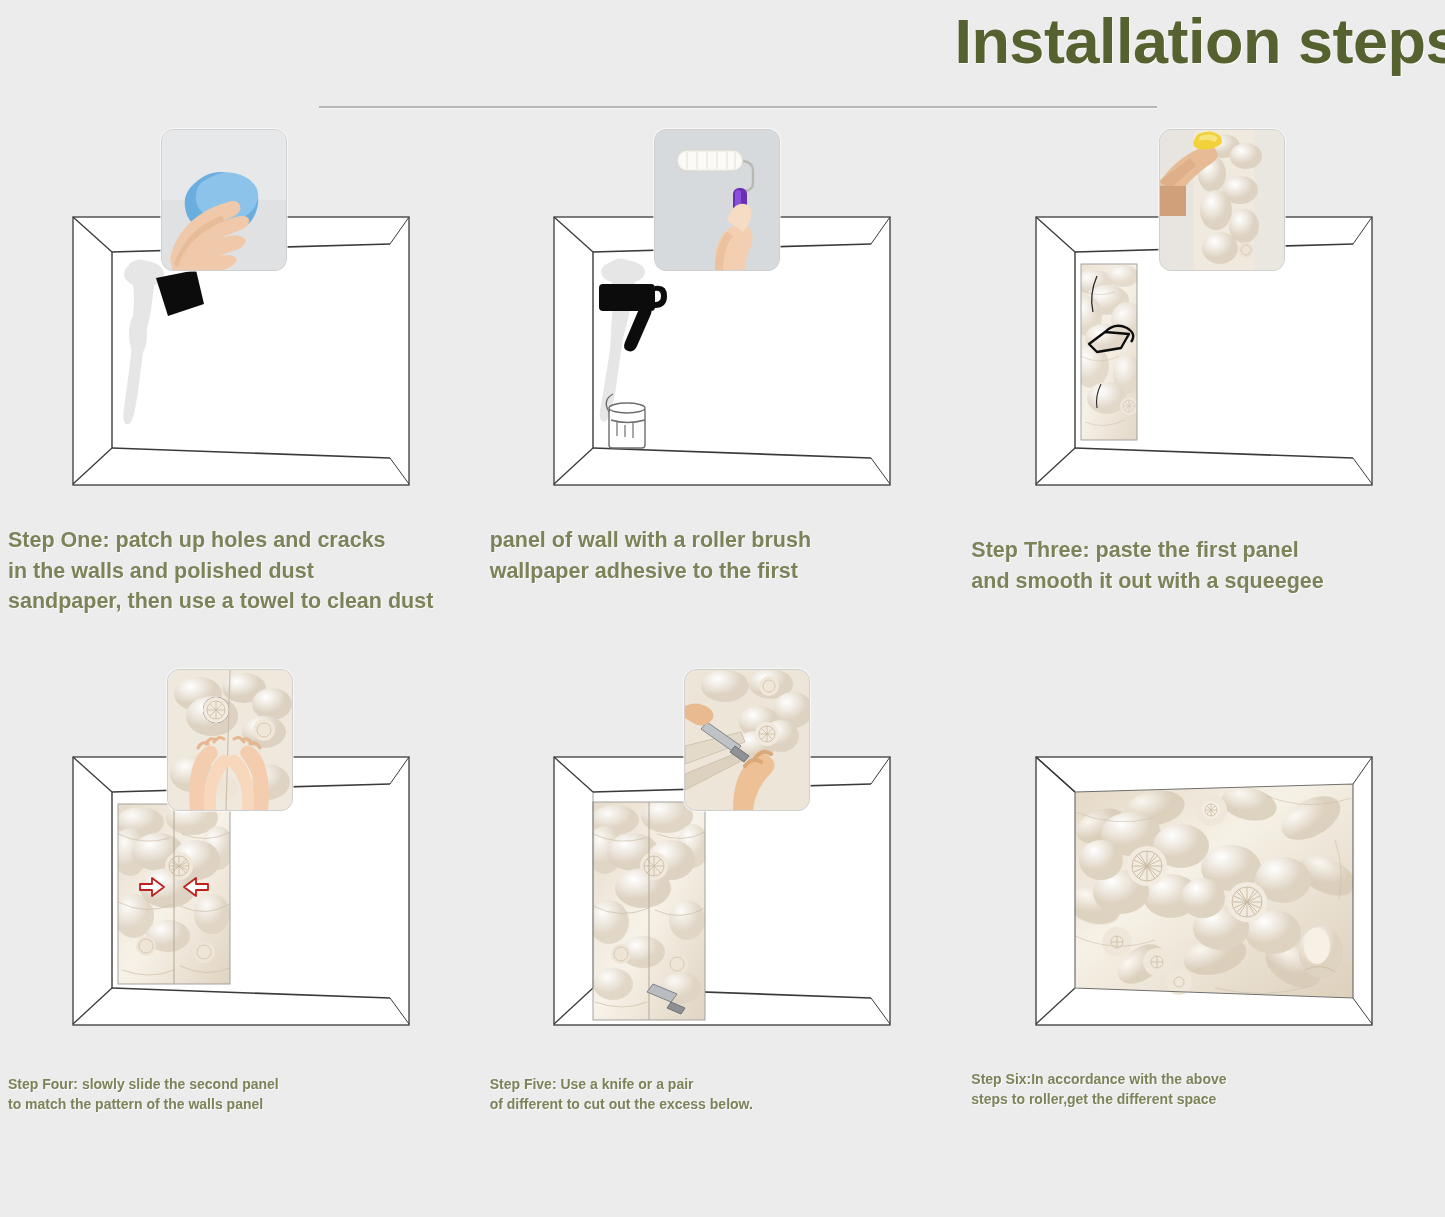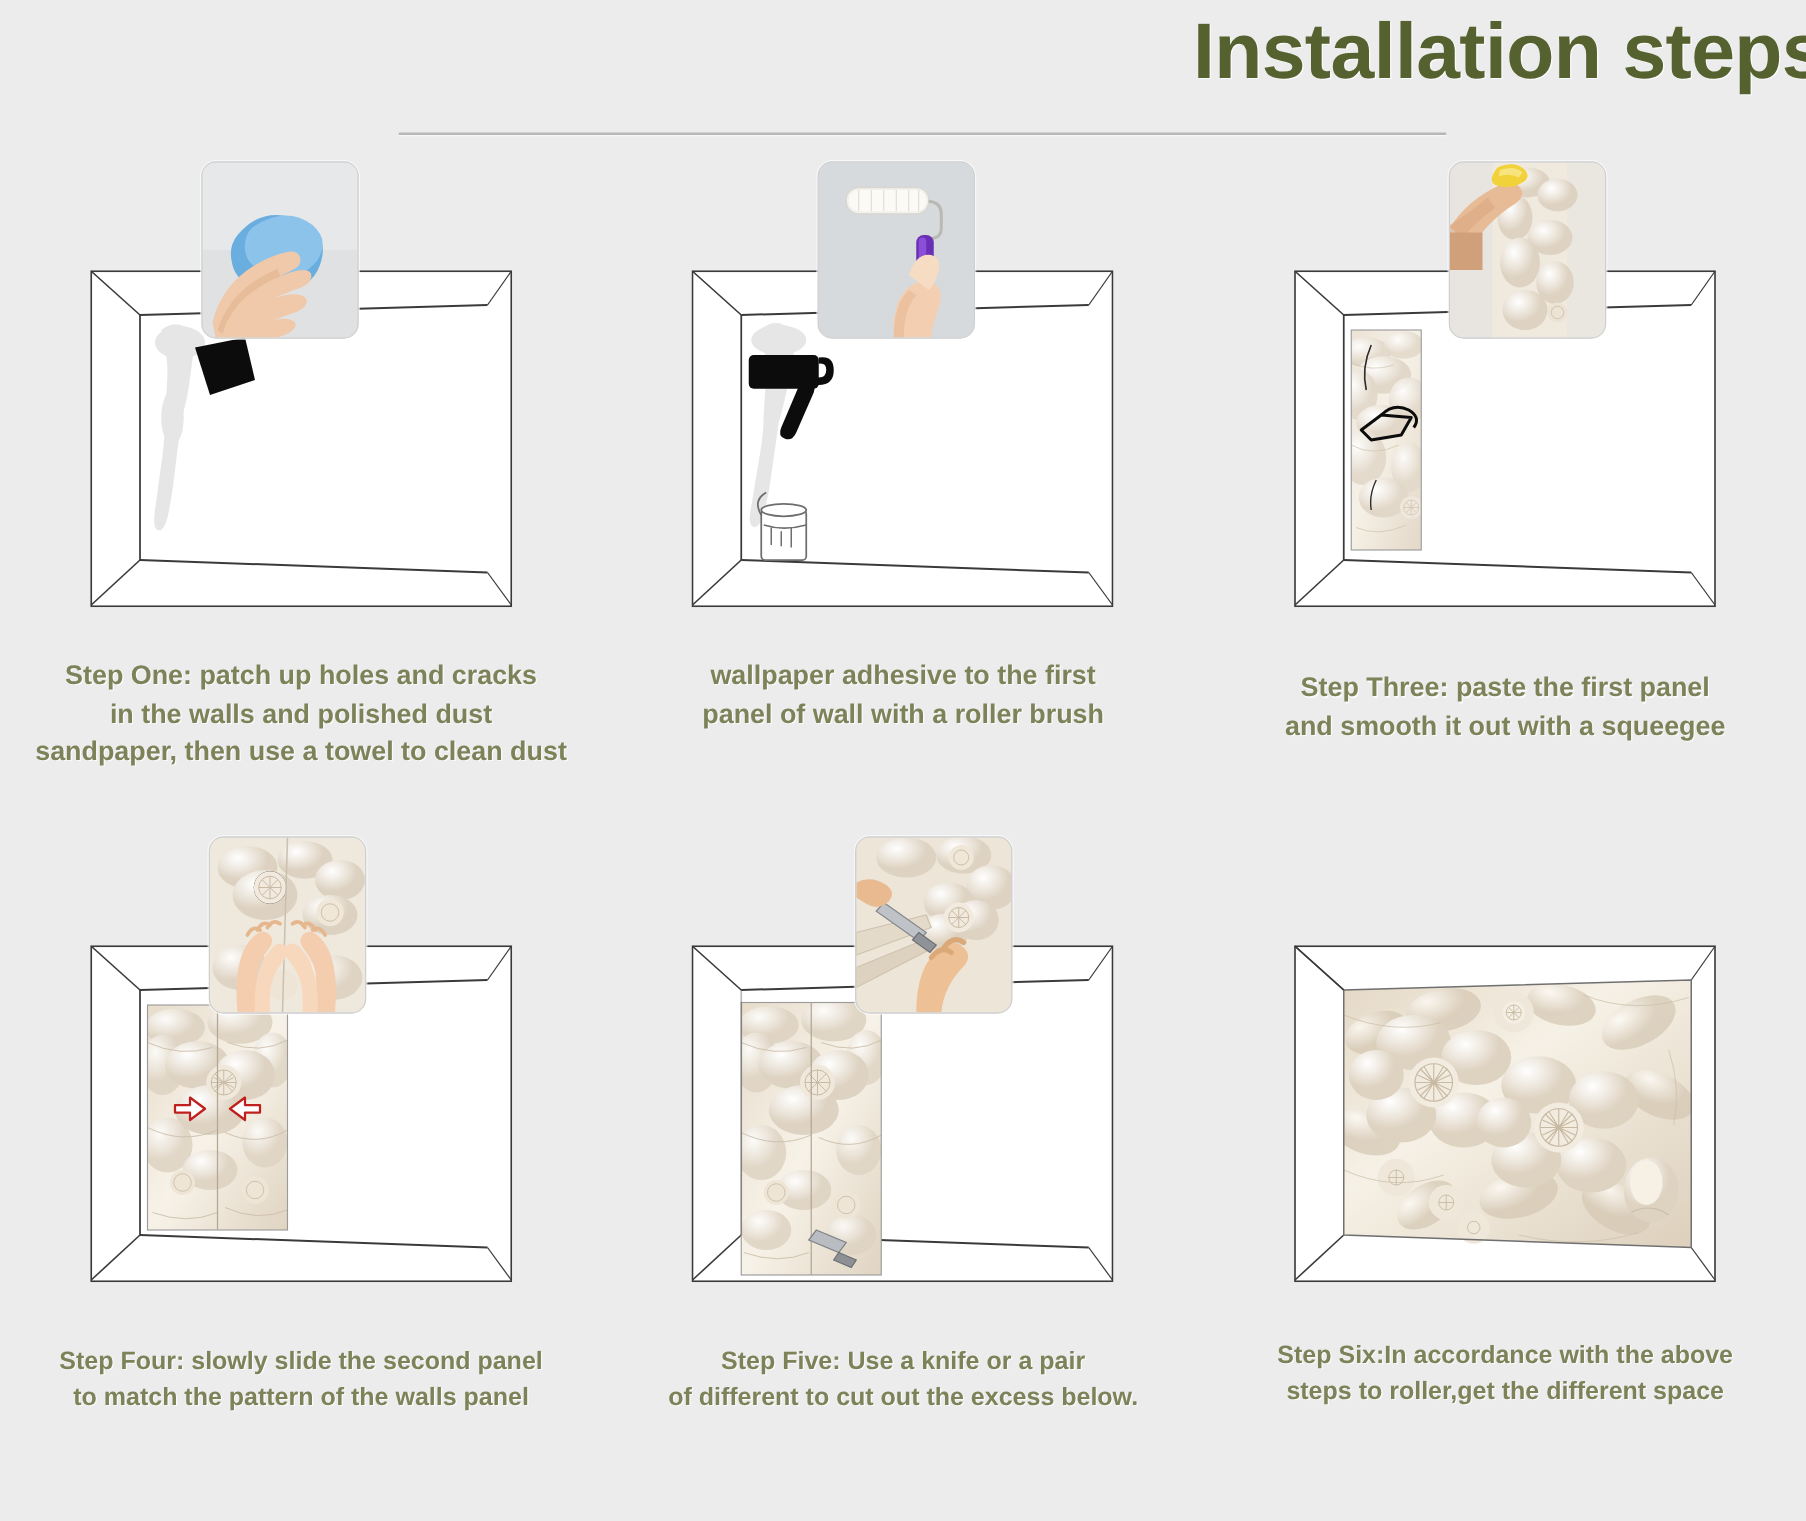--- a/index.html
+++ b/index.html
@@ -82,31 +82,31 @@
     box-shadow: 0 0 0 1px rgba(255,255,255,0.6);
   }
   .inset svg { display: block; width: 100%; height: 100%; }
 
   
   .caption {
     position: absolute;
     left: 0;
     right: 0;
     top: 404px;
-    text-align: center;
+    text-align: left;
     color: #7d8259;
     font-size: 21.5px;
     font-weight: bold;
     line-height: 1.42;
     padding: 0 8px;
     text-shadow: 1px 1px 0 rgba(255,255,255,0.75);
   }
   .caption span { display: block; white-space: nowrap; }
 
-  .cap-wide span { font-size: 20px; }
+  .cap-wide span { font-size: 14px; }
 </style>
 </head>
 <body>
 
 <div class="title-block">
   <h1 class="page-title">Installation steps</h1>
   <div class="title-rule"></div>
 </div>
 
 <div class="steps-grid">
@@ -212,22 +212,22 @@
           <rect x="80" y="60" width="6" height="26" rx="3" fill="#8a4fd8"></rect>
 
           <path d="M60 140 q-2 -34 18 -44 q10 -5 16 2 q6 7 2 18 q-6 16 -6 24 l0 0z" fill="#f3ceb0"></path>
           <path d="M72 90 q6 -18 18 -16 q8 2 6 12 q-2 10 -8 16z" fill="#f7dcc4"></path>
           <path d="M60 140 q0 -26 12 -38 l6 4 q-10 12 -10 34z" fill="#e3b48d" opacity="0.5"></path>
         </svg>
       </div>
     </div>
 
     <div class="caption">
+      <span>panel of wall with a roller brush</span>
       <span>wallpaper adhesive to the first</span>
-      <span>panel of wall with a roller brush</span>
     </div>
   </div>
 
   <div class="step-cell">
     <div class="step-figure">
 
       <div class="room">
         <svg viewBox="0 0 338 270" xmlns="http://www.w3.org/2000/svg">
           <defs>
             <linearGradient id="wp3" x1="0" y1="0" x2="1" y2="1">

